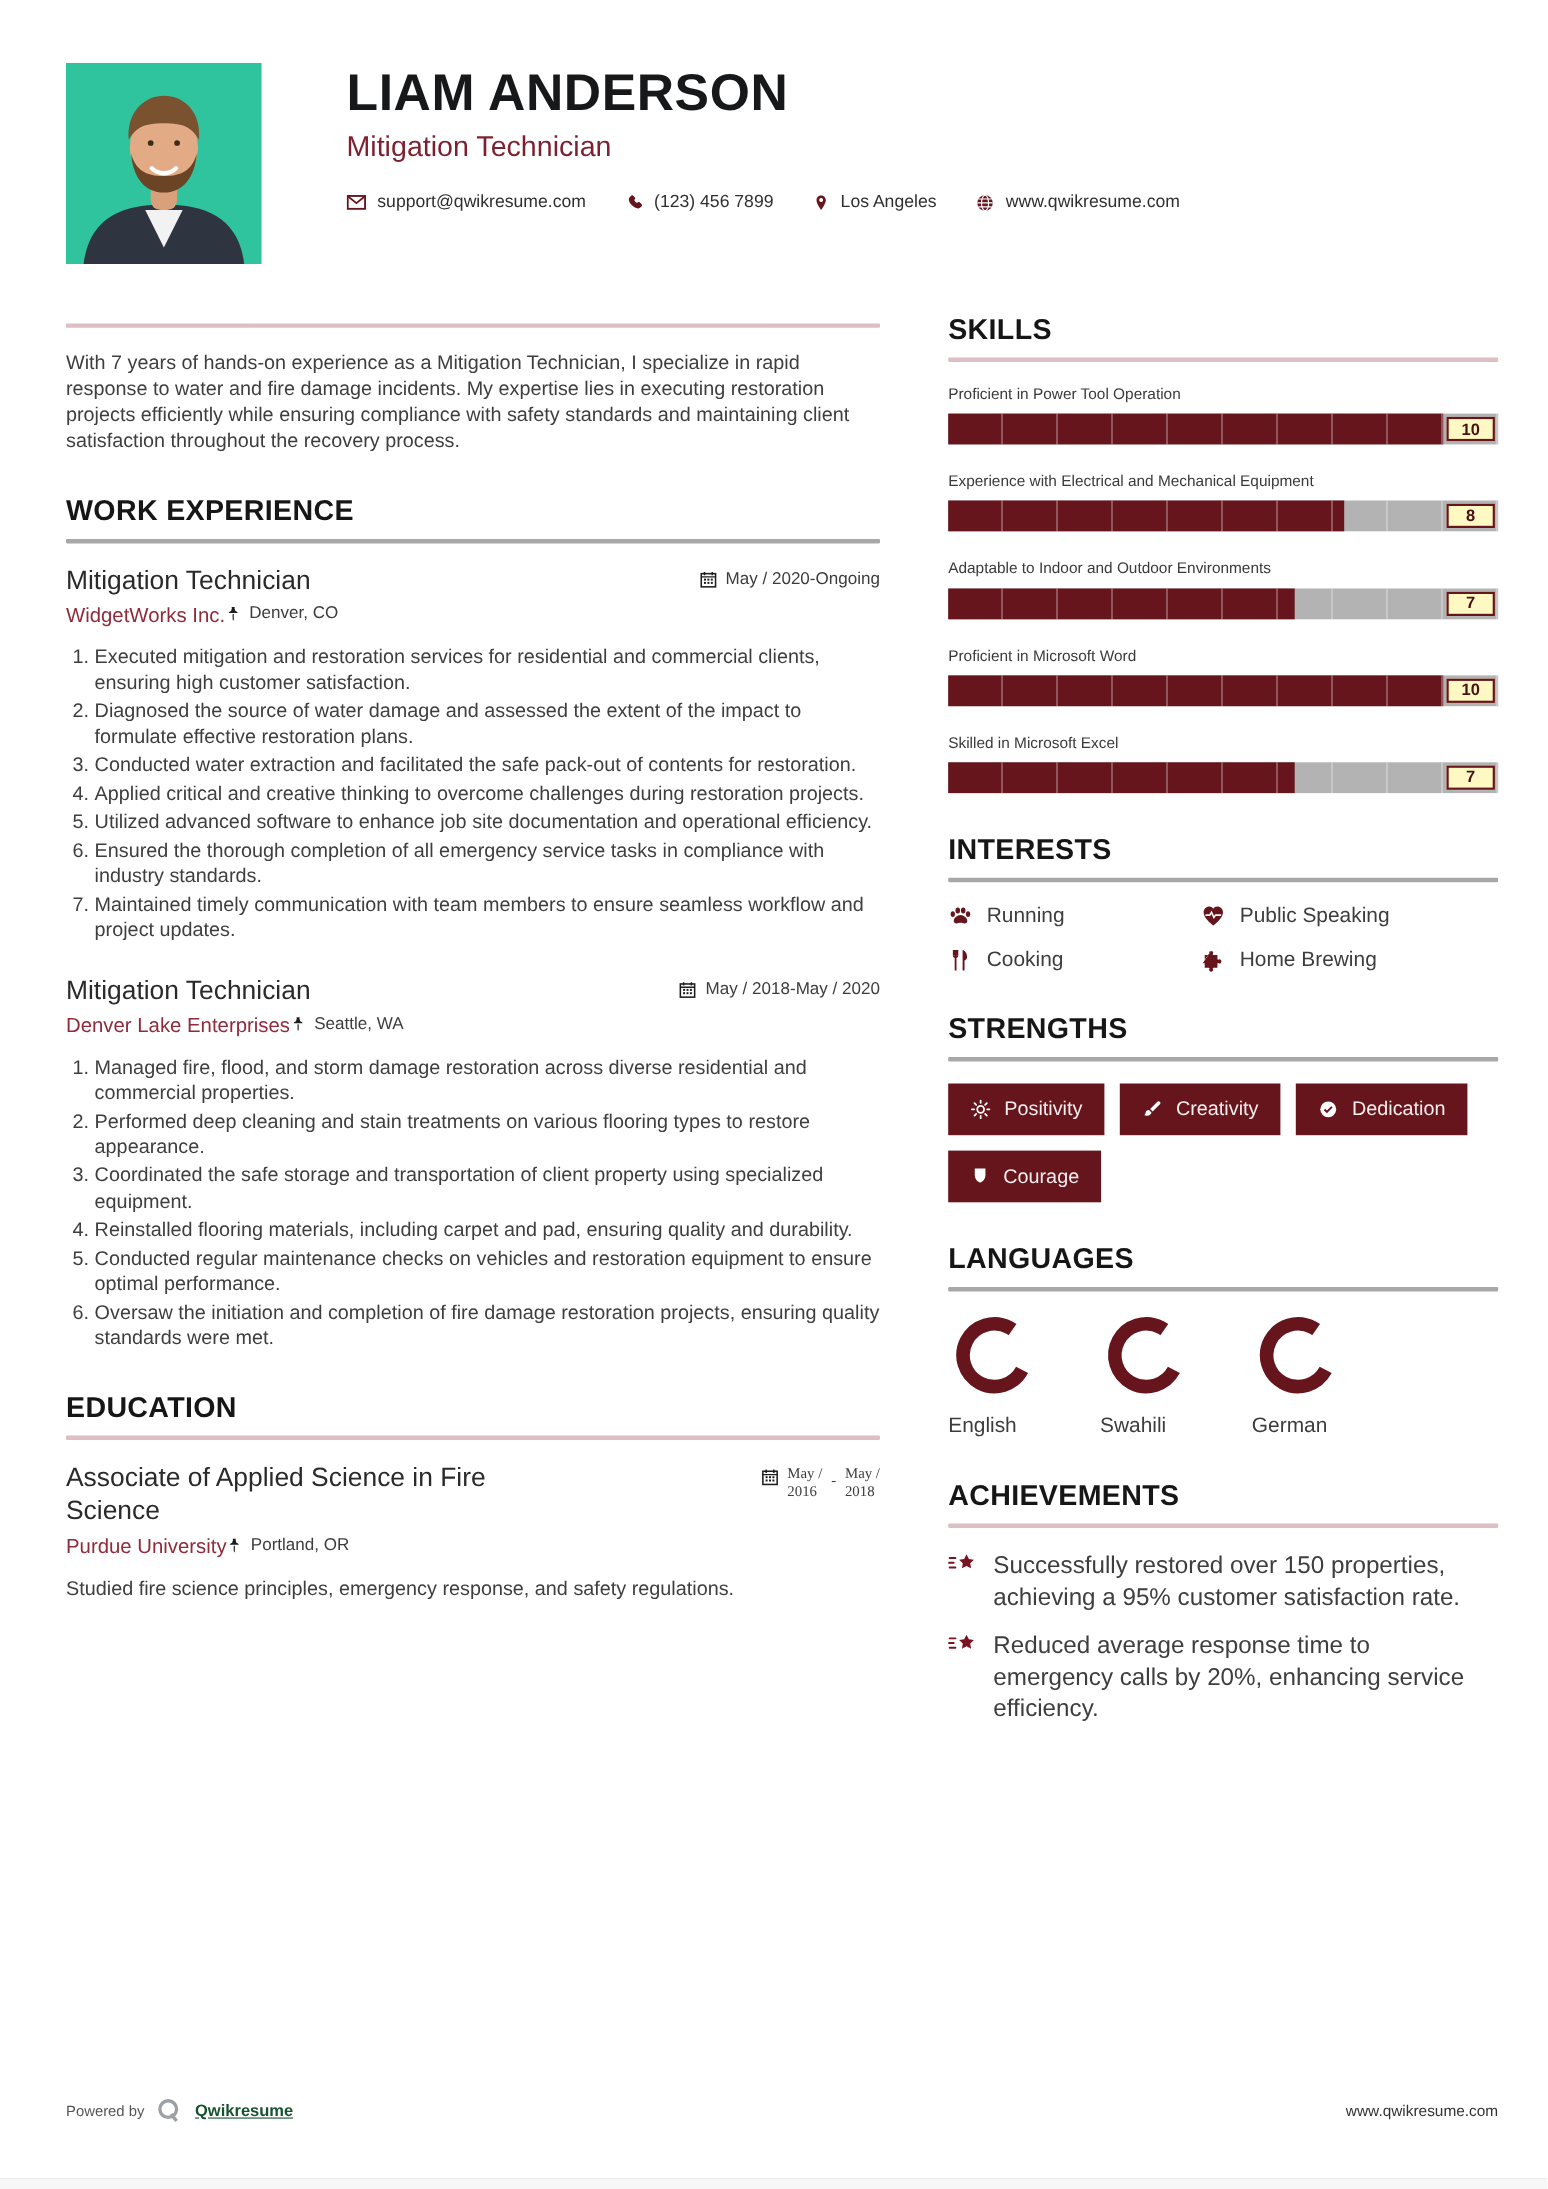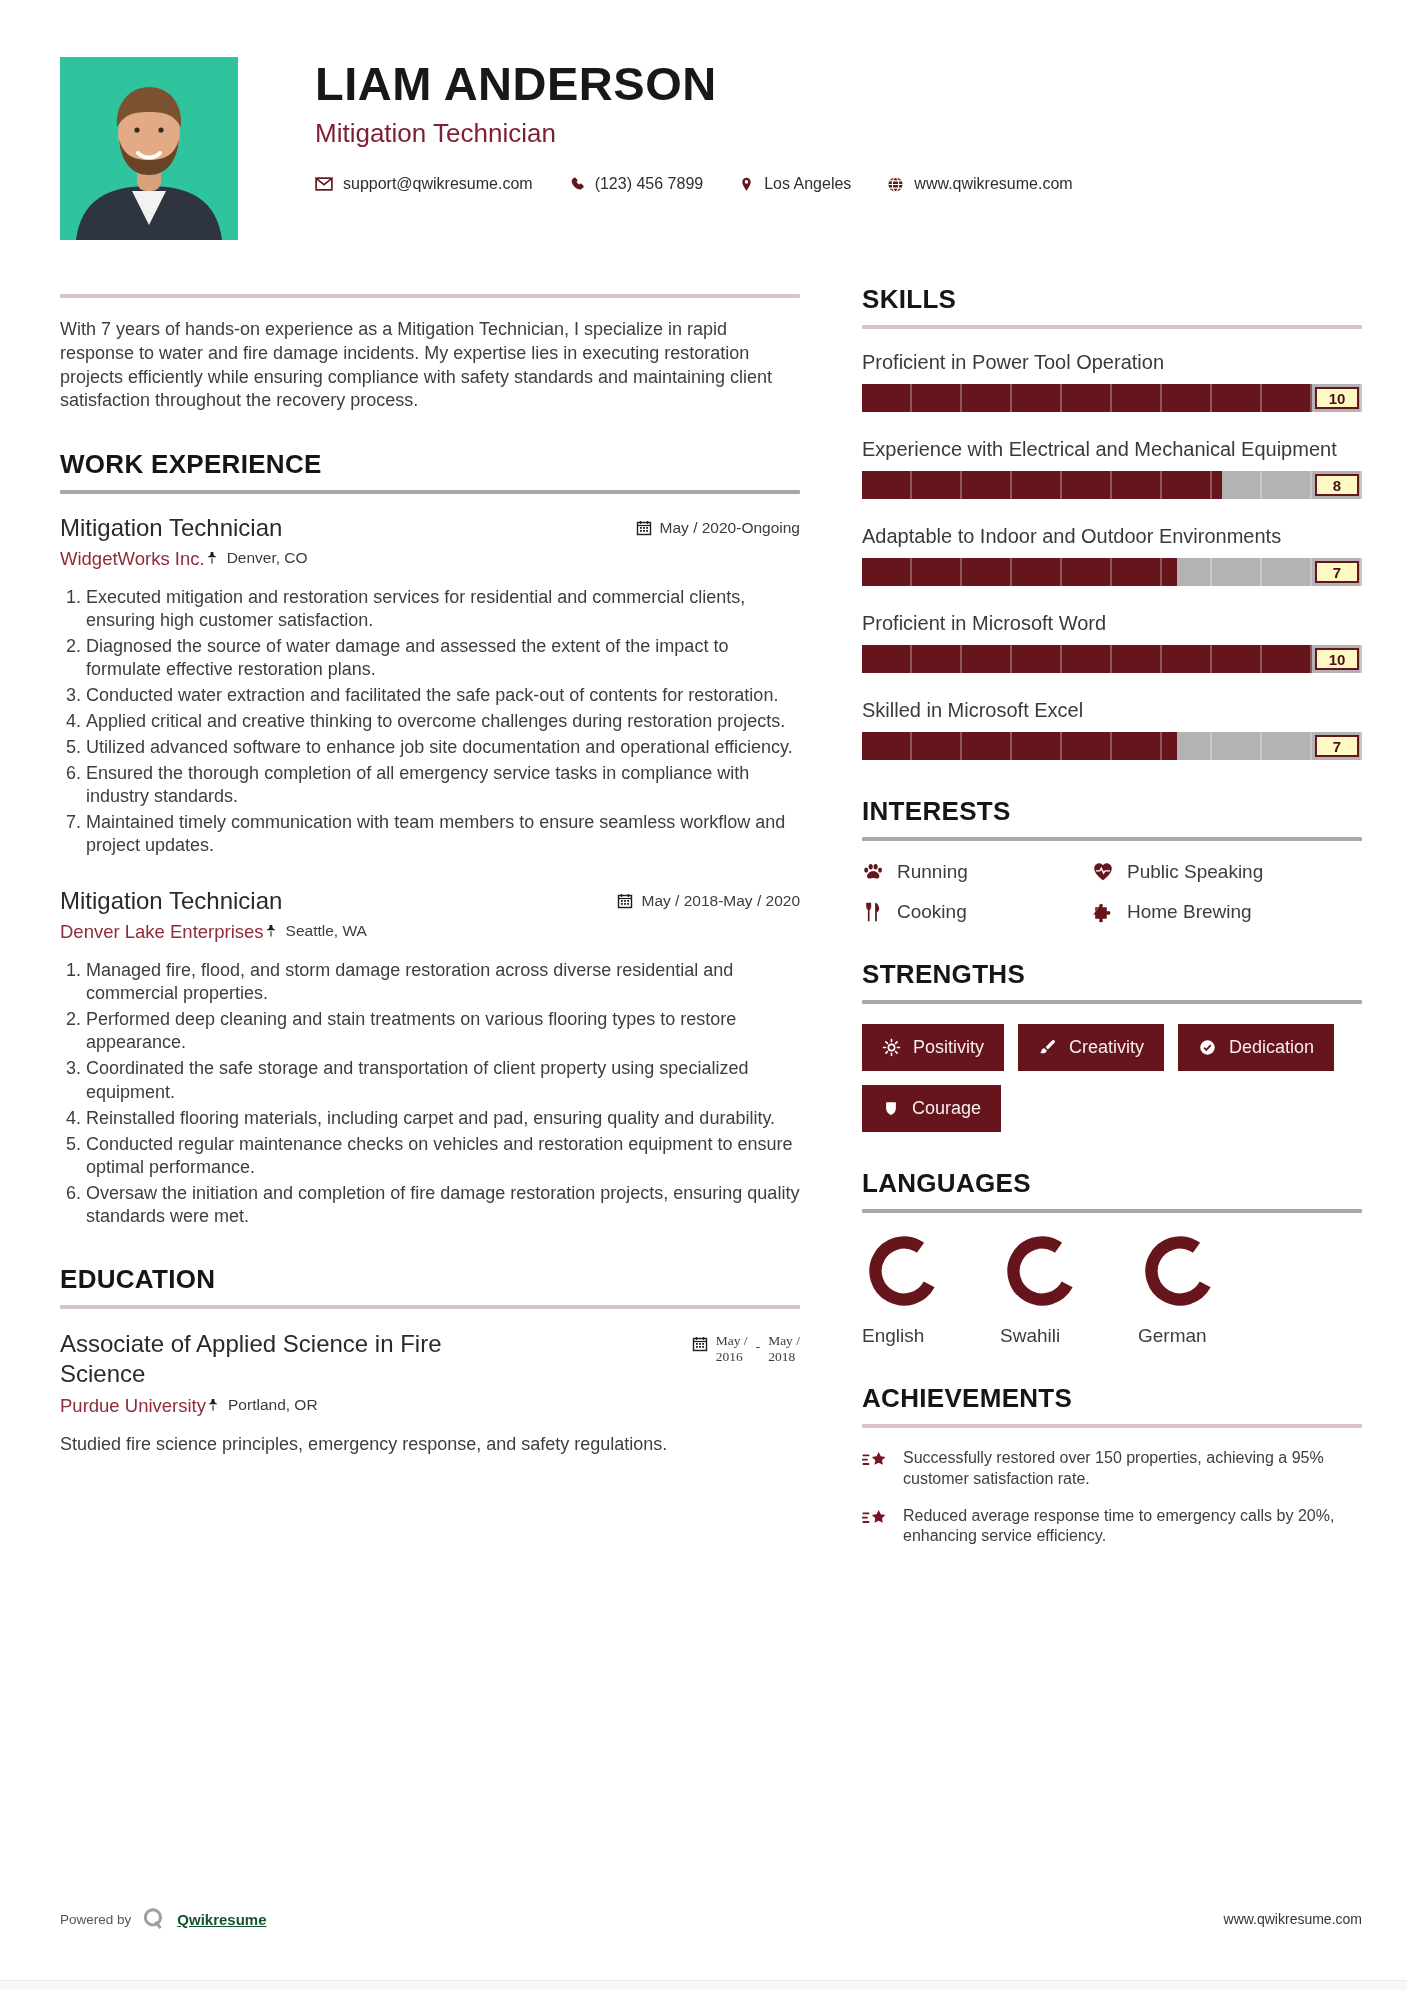--- a/index.html
+++ b/index.html
@@ -37,21 +37,21 @@
   ol.bullets li{font-size:18px;line-height:1.28;margin-bottom:3px;color:#3e3e3e;}
   ol.bullets li::marker{color:#3e3e3e;}
   
   .edu-degree{font-size:24px;color:#2a2a2a;font-weight:500;width:430px;line-height:1.25;}
   .edu-dates{display:flex;gap:8px;align-items:flex-start;font-size:13.5px;color:#3c3c3c;line-height:1.2;font-family:Liberation Serif, serif;}
   .edu-dates svg{margin-top:3px;color:#1d1d1d;}
   .date-col span{display:block;}
   .date-dash{margin-top:6px;}
   
   .skill{margin-bottom:24px;}
-  .skill-label{font-size:20px;color:#3a3a3a;line-height:1.3;margin-bottom:9px;}
+  .skill-label{font-size:14px;color:#3a3a3a;line-height:1.3;margin-bottom:9px;}
   .skill-bar{position:relative;height:28px;background:#b3b3b3;}
   .skill-fill{position:absolute;left:0;top:0;bottom:0;background:#67151c;}
   .skill-ticks{position:absolute;inset:0;
       background:repeating-linear-gradient(to right,transparent 0 calc(10% - 2px),rgba(255,255,255,.28) calc(10% - 2px) 10%);}
   .skill-chip{position:absolute;right:3px;top:3px;bottom:3px;width:44px;background:#fef9c3;
       border:2px solid #67151c;box-sizing:border-box;display:flex;align-items:center;justify-content:center;
       font-size:15px;font-weight:bold;color:#4a1016;}
   
   .int-grid{display:grid;grid-template-columns:46% 54%;row-gap:18px;}
   .int-item{display:flex;align-items:center;gap:13px;font-size:19px;color:#3d3d3d;}
@@ -59,21 +59,21 @@
   
   .str-grid{display:flex;flex-wrap:wrap;gap:14px;}
   .str-chip{display:inline-flex;align-items:center;gap:12px;background:#67151c;color:#f4eeee;
       font-size:18px;padding:13px 20px;}
   
   .lang-grid{display:flex;gap:58px;margin-top:6px;}
   .lang{display:flex;flex-direction:column;align-items:flex-start;gap:16px;font-size:19px;color:#3d3d3d;}
   .lang .ring{margin-left:4px;}
   .lang span{margin-left:0;}
   
-  .ach-item{display:flex;gap:14px;margin-bottom:16px;font-size:16px;line-height:1.3;color:#3e3e3e;}
+  .ach-item{display:flex;gap:14px;margin-bottom:16px;font-size:22px;line-height:1.3;color:#3e3e3e;}
   .ach-item svg{flex:0 0 auto;margin-top:2px;color:#7a1320;}
   .ach-text{max-width:440px;}
   
   .footer{position:absolute;left:0;right:0;bottom:58px;display:flex;align-items:center;
       padding:0 45px 0 60px;}
   .powered{display:flex;align-items:center;gap:10px;font-size:13.5px;color:#555;}
   .brand{font-size:15px;color:#14532d;text-decoration:underline;font-weight:700;}
   .site{margin-left:auto;font-size:14px;color:#333;}
   .page-edge{position:absolute;left:0;right:0;bottom:0;height:9px;background:#f7f7f8;border-top:1px solid #ececee;}
 </style>

